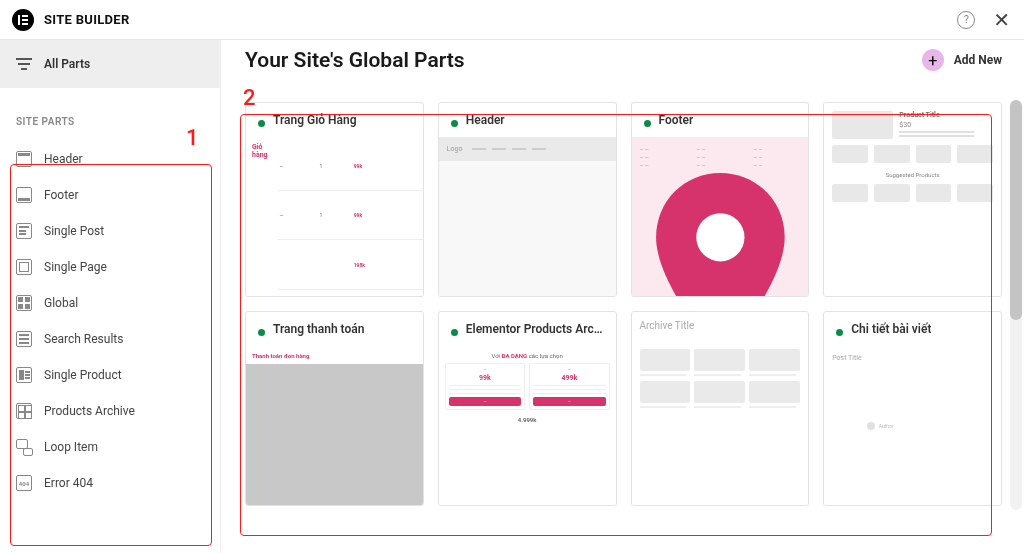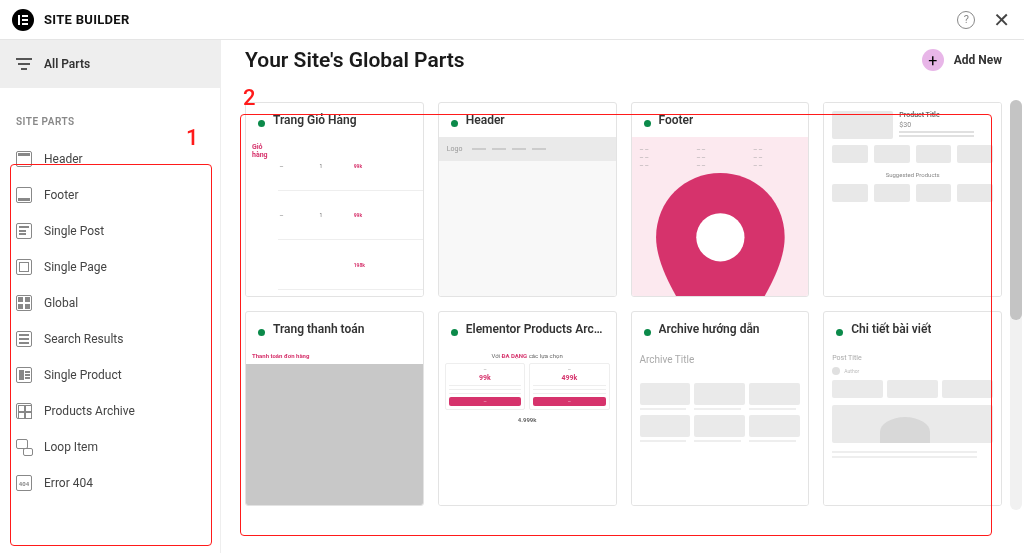--- a/index.html
+++ b/index.html
@@ -133,21 +133,21 @@
   .thumb-pricing .pcol .pr{color:#d6336c;font-weight:700;font-size:7px;margin:2px 0;}
   .thumb-pricing .pcol .btn{background:#d6336c;color:#fff;font-size:4px;padding:2px;border-radius:2px;margin-top:3px;}
   .thumb-pricing .pcol .li{height:1px;background:#eee;margin:3px 0;}
   .thumb-pricing .more{text-align:center;font-weight:700;font-size:6px;margin-top:6px;}
   .thumb-archive{background:#fff;padding:8px;height:100%;}
   .thumb-archive .at{font-size:10px;color:#aaa;margin-bottom:18px;}
   .thumb-archive .grid3{display:grid;grid-template-columns:repeat(3,1fr);gap:4px;}
   .thumb-archive .cell{height:22px;background:#eaeaea;border-radius:2px;position:relative;}
   .thumb-archive .cell::after{content:"";position:absolute;bottom:-5px;left:0;right:4px;height:2px;background:#eee;}
   .thumb-archive .grid3.r2{margin-top:10px;}
-  .thumb-post{background:#fff;padding:8px;height:100%;display:flex;flex-direction:column;gap:5px;}
+  .thumb-post{background:#fff;padding:8px;height:100%;display:flex;flex-direction:row;gap:5px;}
   .thumb-post .pt2{font-size:7px;color:#aaa;}
   .thumb-post .auth{display:flex;align-items:center;gap:4px;font-size:5px;color:#bbb;}
   .thumb-post .auth .av{width:8px;height:8px;border-radius:50%;background:#e0e0e0;}
   .thumb-post .imgs{display:flex;gap:4px;}
   .thumb-post .imgs .im{flex:1;height:18px;background:#eaeaea;border-radius:2px;}
   .thumb-post .big{height:38px;background:#eaeaea;border-radius:2px;margin-top:2px;position:relative;overflow:hidden;}
   .thumb-post .big::after{content:"";position:absolute;bottom:-4px;left:30%;width:50px;height:30px;background:#d8d8d8;border-radius:50% 50% 0 0;}
   .thumb-post .lines .l{height:2px;background:#eee;margin-top:3px;width:90%;}
   
   .scrollbar{position:absolute;right:2px;top:60px;width:12px;height:410px;background:#f1f1f1;border-radius:6px;}
@@ -371,24 +371,20 @@
                   <div class="li"></div>
                   <div class="li"></div>
                   <div class="btn">—</div>
                 </div>
               </div>
               <div class="more">4.999k</div>
             </div>
           </div>
         </div>
         <div class="card">
-          <div class="card-head">
-            <div class="dot"></div>
-            <span>Archive hướng dẫn</span>
-          </div>
           <div class="card-body">
             <div class="thumb-archive">
               <div class="at">Archive Title</div>
               <div class="grid3">
                 <div class="cell"></div>
                 <div class="cell"></div>
                 <div class="cell"></div>
               </div>
               <div class="grid3 r2">
                 <div class="cell"></div>

